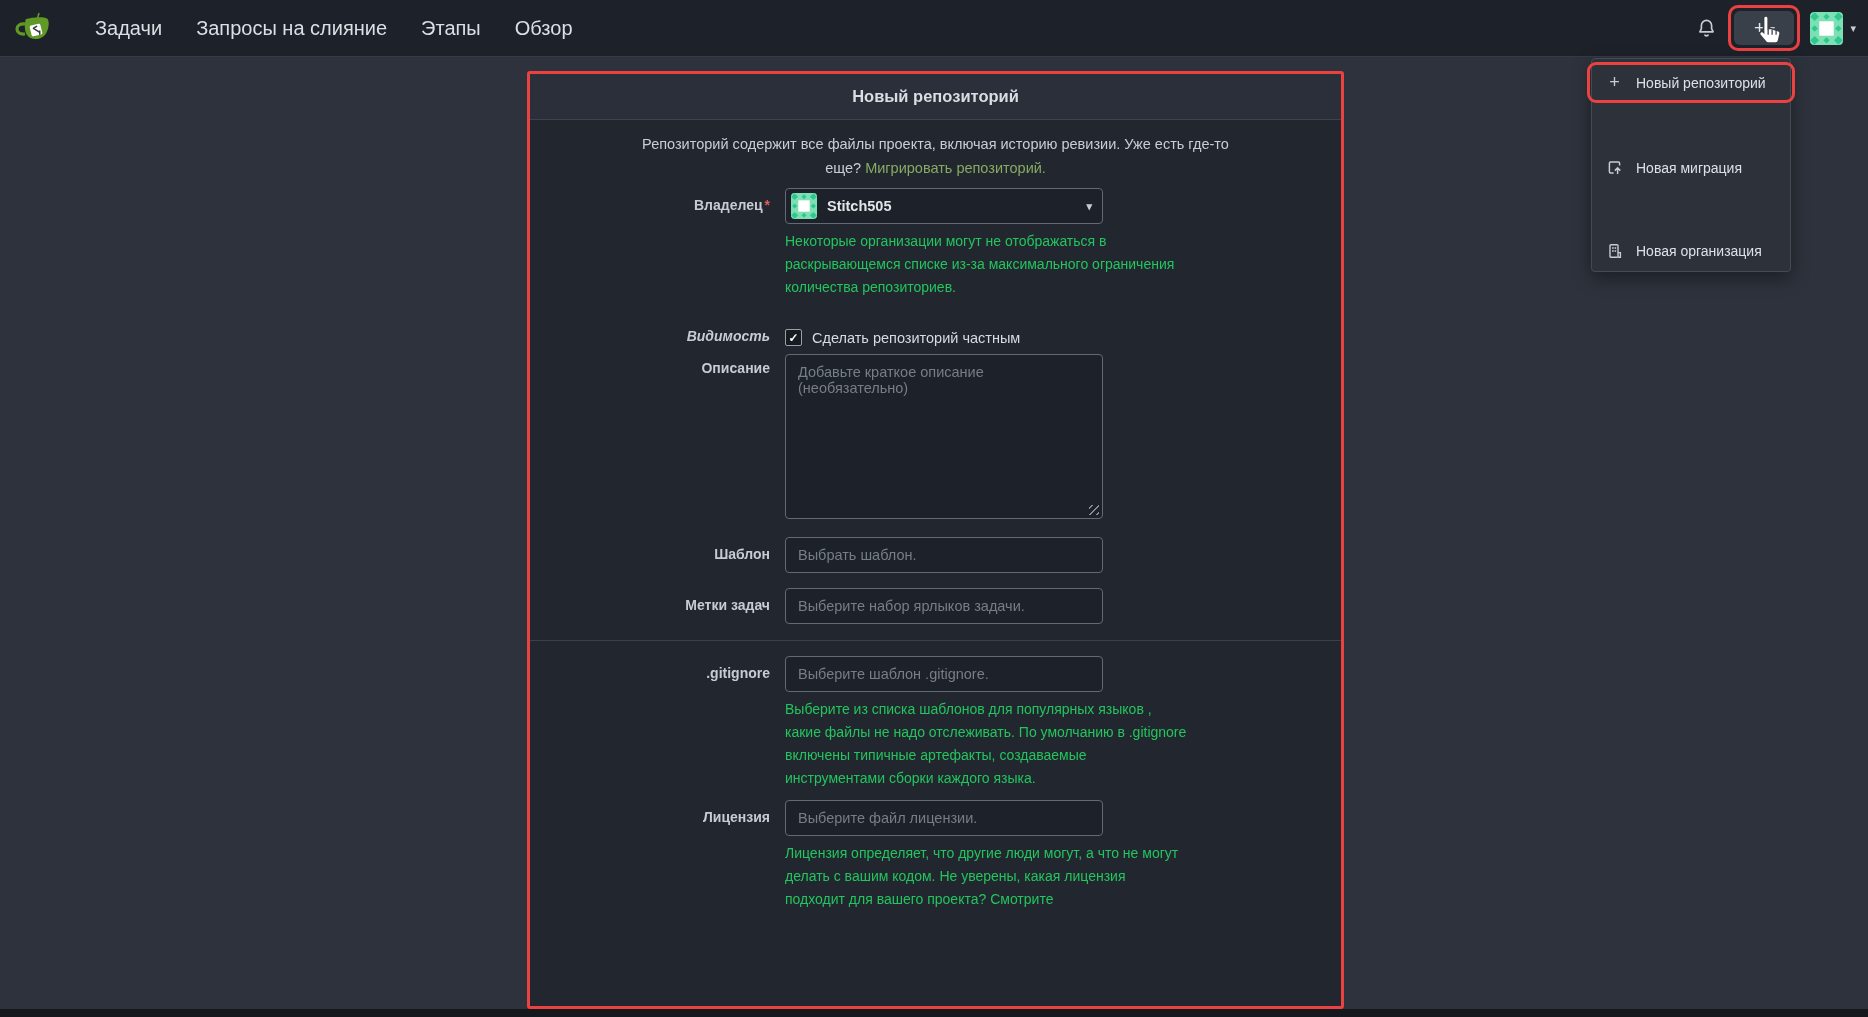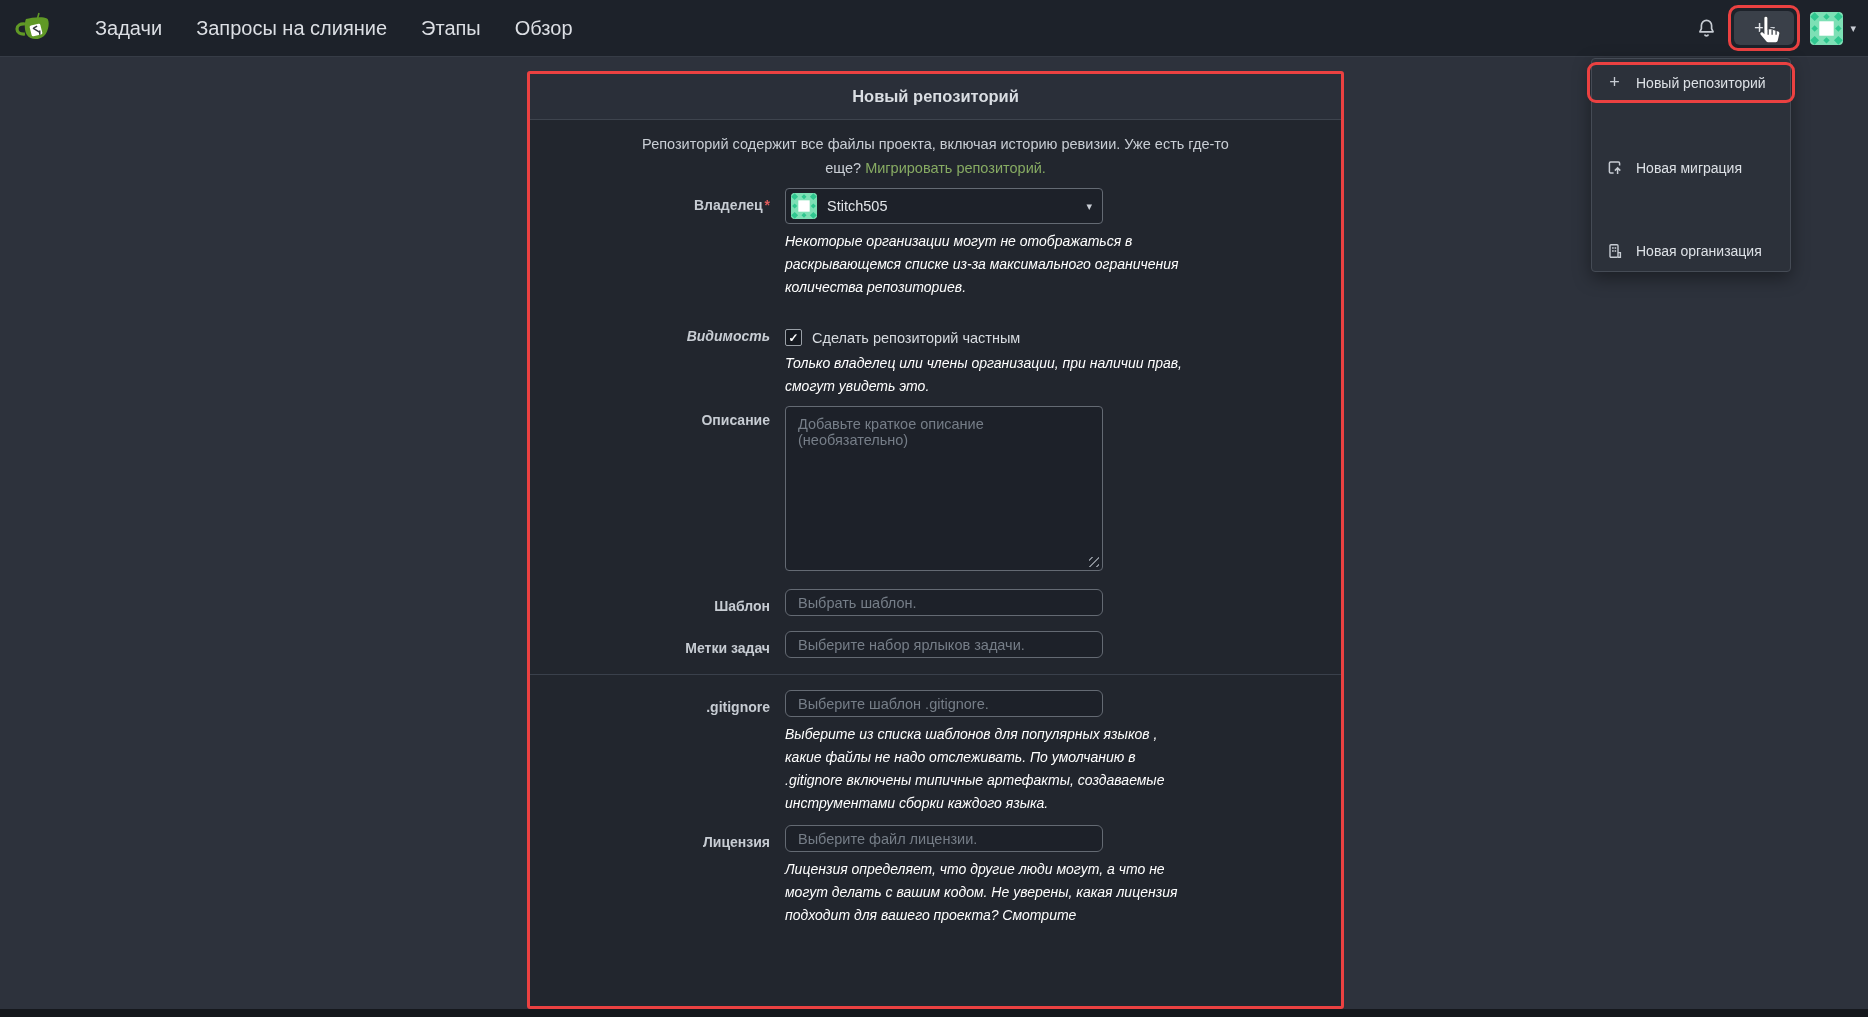--- a/index.html
+++ b/index.html
@@ -71,38 +71,38 @@
   .form-row { display:grid; grid-template-columns:240px 1fr; column-gap:15px; }
   .row-label { text-align:right; padding-top:9px; font-size:14px; font-weight:bold; color:#c7ccd3; white-space:nowrap; }
   .row-label.top { padding-top:6px; }
   .row-label.mid { padding-top:1px;font-style:italic; }
   .req { color:#e05b5b; margin-left:2px; font-weight:bold; }
 
   .text-input, .select-input, .descr-textarea {
     width:318px; background:#1d2129; border:1px solid #646a73; border-radius:4px;
     color:#dfe2e7; font-size:14.5px; font-family:"Liberation Sans", sans-serif;
   }
-  .text-input { height:27px; padding:8px 12px;border-radius:6px; }
+  .text-input { height:36px; padding:8px 12px; }
   .text-input::placeholder, .descr-textarea::placeholder { color:#767e88; opacity:1; }
 
   .select-input {
-    height:36px; display:flex; align-items:center; padding:0 10px 0 5px; cursor:pointer;
+    height:36px; display:flex; align-items:center; padding:0 10px 0 5px; cursor:pointer;font-weight:bold;
   }
   .owner-avatar { width:26px; height:26px; border-radius:3px; overflow:hidden; flex:none; }
   .owner-name { margin-left:10px; flex:1; font-size:14.5px; color:#e2e5e9; }
   .select-caret { font-size:11px; color:#c9ced5; }
 
   .textarea-wrap { position:relative; width:318px; }
   .descr-textarea { height:165px; padding:9px 12px; resize:none; display:block; }
   .resize-corner {
     position:absolute; right:4px; bottom:4px; width:10px; height:10px; pointer-events:none;
     background:repeating-linear-gradient(135deg, transparent 0 2px, #868c94 2px 3px, transparent 3px 5px);
   }
 
-  .help { width:402px; margin-top:6px; font-size:14px; line-height:23px; color:#ffffff;font-style:italic; }
+  .help { width:402px; margin-top:6px; font-size:14px; line-height:23px; color:#22c55e; }
 
   .checkbox-line { display:flex; align-items:center; gap:10px; padding-top:2px; }
   .checkbox {
     width:17px; height:17px; background:#161a21; border:1px solid #9aa0a7; border-radius:2px;
     display:flex; align-items:center; justify-content:center; cursor:pointer;
     color:#ffffff; font-size:12px; font-weight:bold; line-height:1;
   }
   .checkbox-label { font-size:14.5px; color:#d8dce1; }
 
   .divider { border:0; border-top:1px solid #3a404b; margin:16px 0 15px; }
@@ -237,21 +237,20 @@
     </div>
 
 
     <div class="form-row mb8">
       <div class="row-label mid">Видимость</div>
       <div>
         <div class="checkbox-line">
           <span class="checkbox">✓</span>
           <span class="checkbox-label">Сделать репозиторий частным</span>
         </div>
-        <div class="help">Только владелец или члены организации, при наличии прав, смогут увидеть это.</div>
       </div>
     </div>
 
     <div class="form-row mb18">
       <div class="row-label top">Описание</div>
       <div class="textarea-wrap">
         <textarea class="descr-textarea" placeholder="Добавьте краткое описание (необязательно)" style=""></textarea>
         <span class="resize-corner"></span>
       </div>
     </div>

